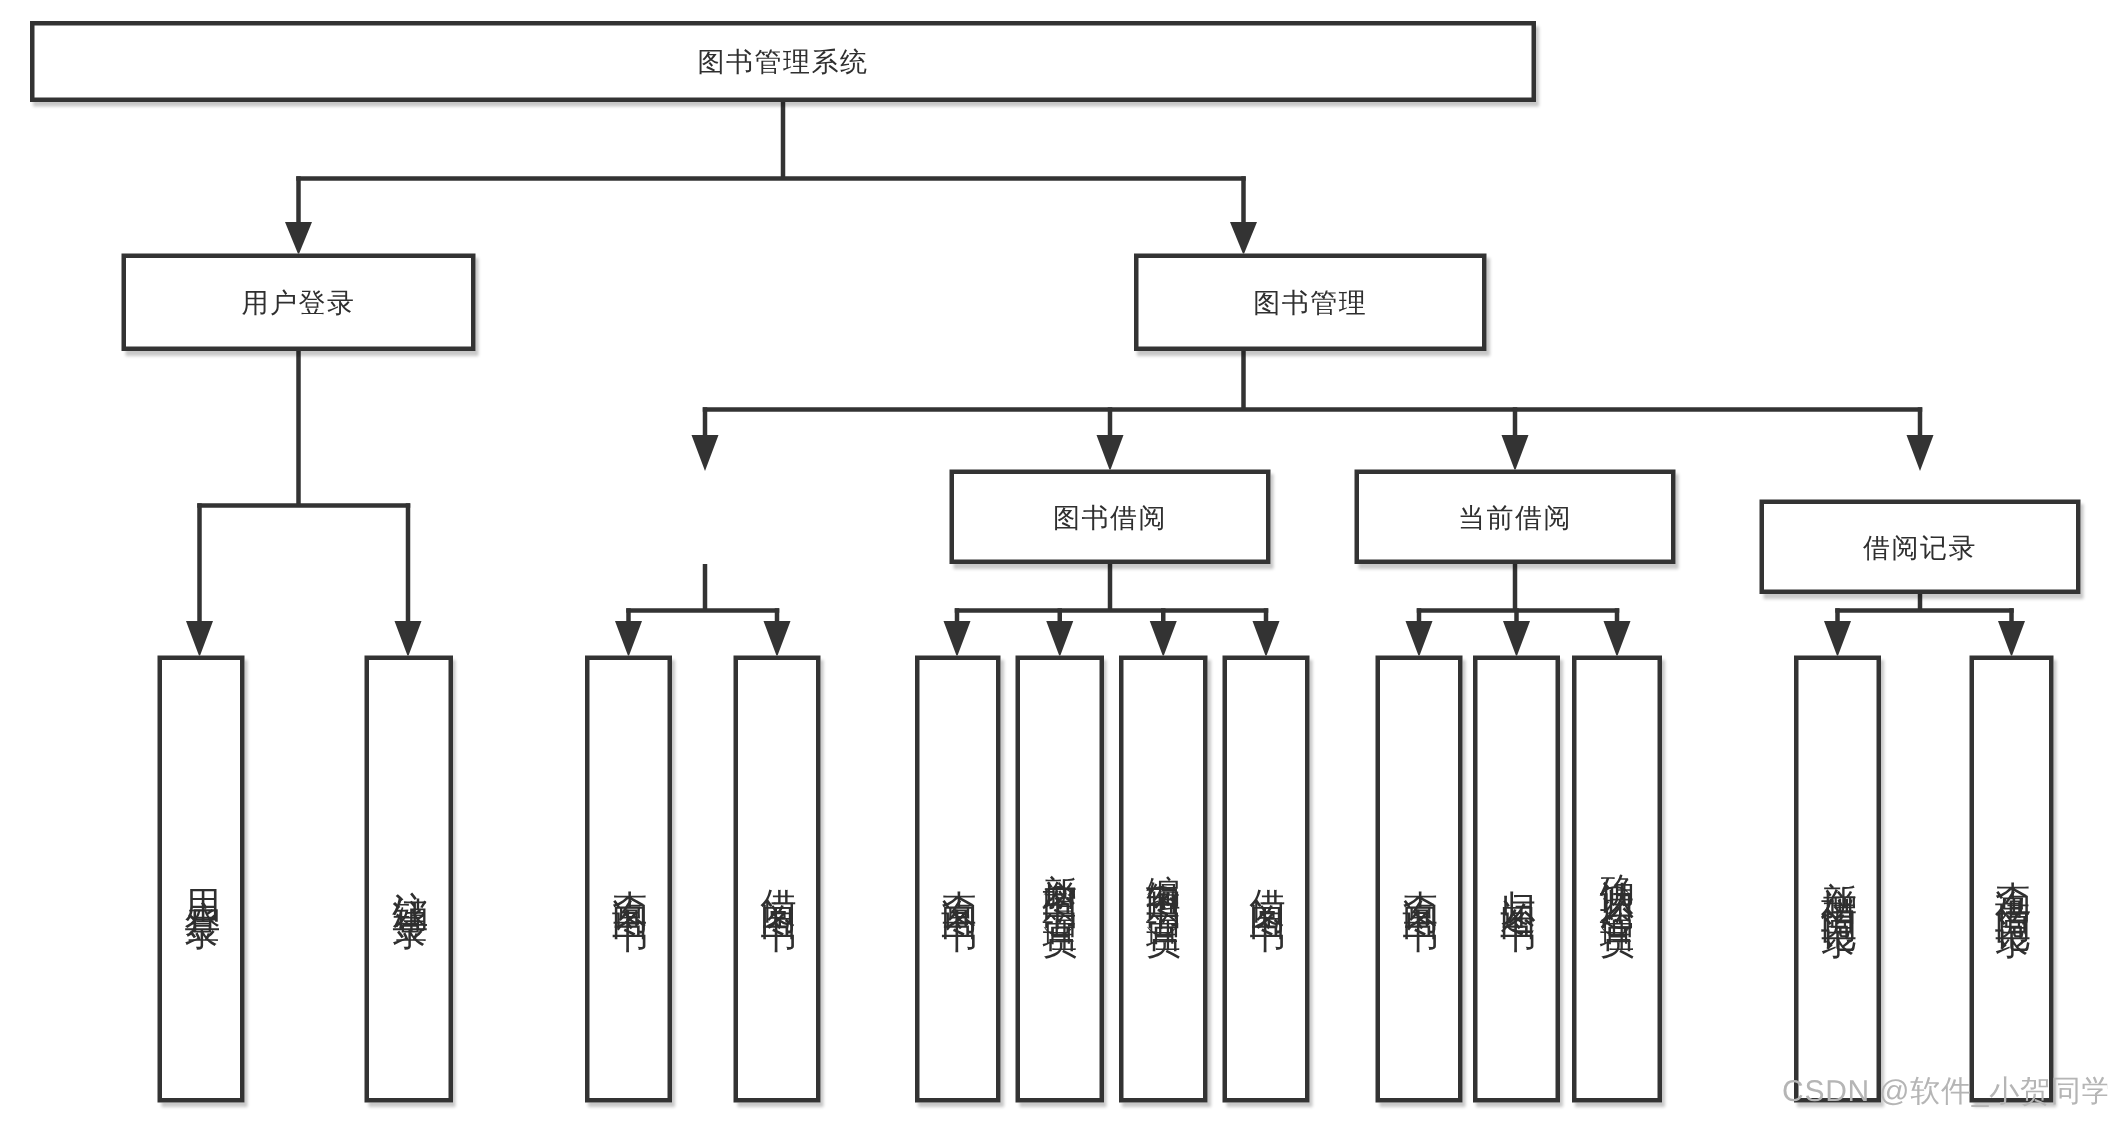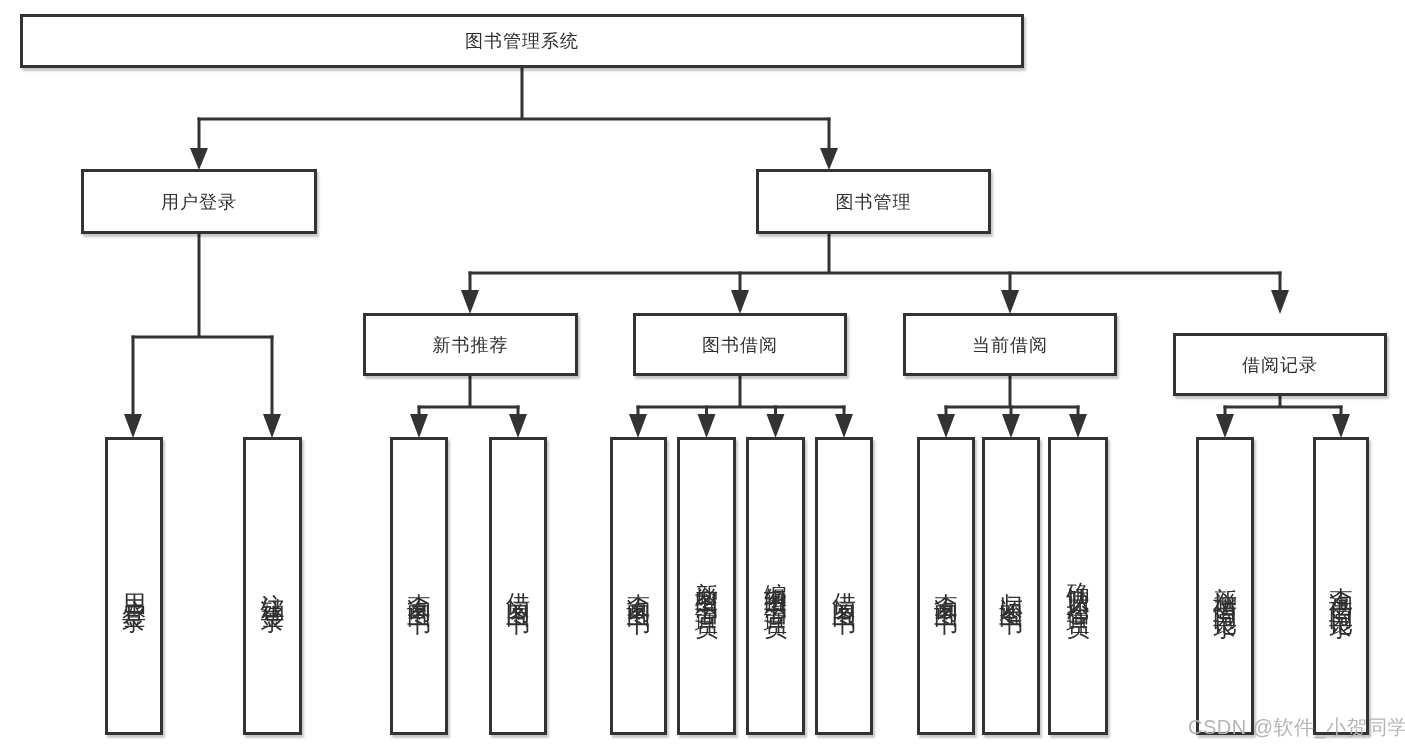--- a/index.html
+++ b/index.html
@@ -160,23 +160,20 @@
     <span>图书管理系统</span>
   </div>
 
   <div class="node" style="left:81px; top:169px; width:236px; height:65px;">
     <span>用户登录</span>
   </div>
   <div class="node" style="left:712px; top:169px; width:235px; height:65px;margin-left:44px;">
     <span>图书管理</span>
   </div>
 
-  <div class="node" style="left:363px; top:313px; width:215px; height:63px;">
-    <span>新书推荐</span>
-  </div>
   <div class="node" style="left:633px; top:313px; width:214px; height:63px;">
     <span>图书借阅</span>
   </div>
   <div class="node" style="left:903px; top:313px; width:214px; height:63px;">
     <span>当前借阅</span>
   </div>
   <div class="node" style="left:1173px; top:313px; width:214px; height:63px;margin-top:20px;">
     <span>借阅记录</span>
   </div>
 

